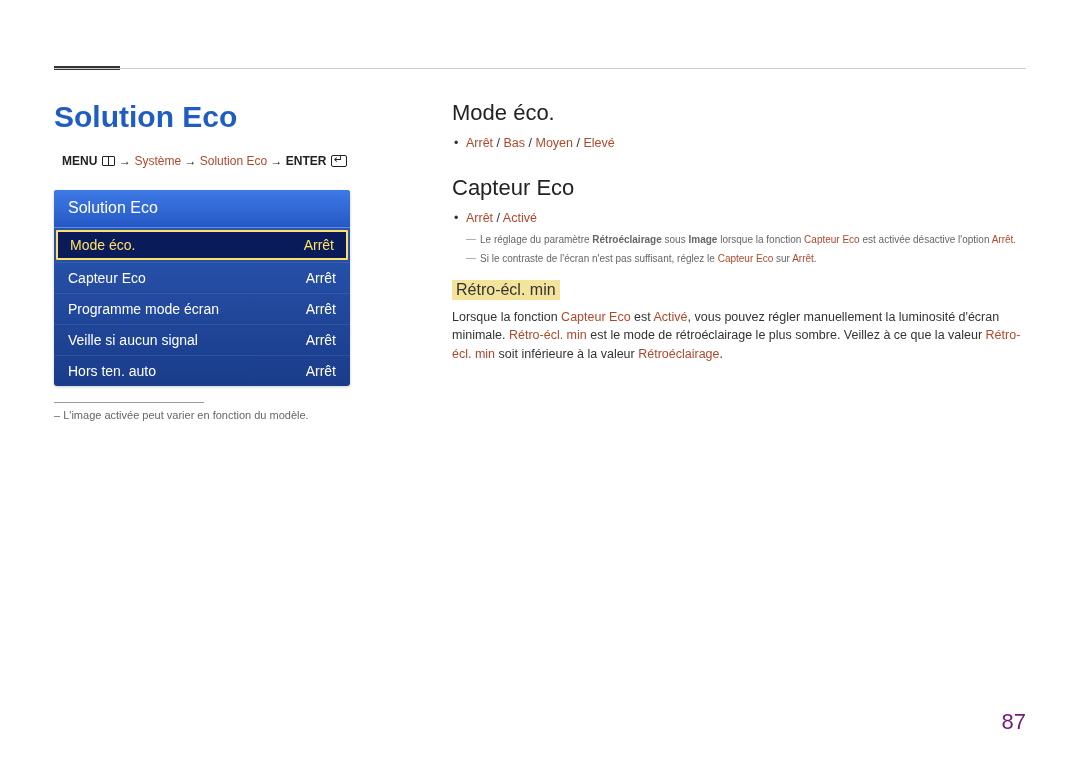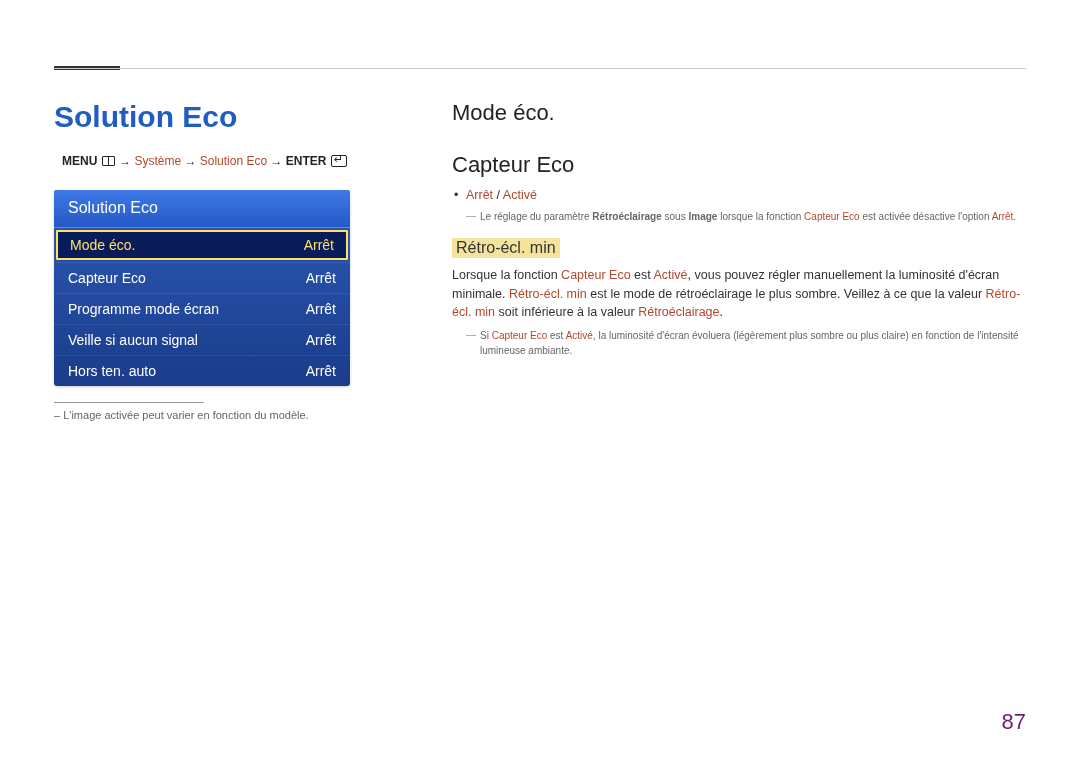--- a/index.html
+++ b/index.html
@@ -239,35 +239,41 @@
       </div>
   </div>
 
   <div class="footnote-rule"></div>
   <div class="left-note">– <span>L'image activée peut varier en fonction du modèle.</span></div>
 </div>
 
 <div class="right-col">
 
   <div class="section-h">Mode éco.</div>
+  <div class="bullet-row">
+    <span class="orange">Arrêt</span> /
+    <span class="orange">Bas</span> /
+    <span class="orange">Moyen</span> /
+    <span class="orange">Elevé</span>
+  </div>
 
   <div class="block-gap"></div>
 
   <div class="section-h">Capteur Eco</div>
   <div class="bullet-row">
     <span class="orange">Arrêt</span> /
     <span class="orange">Activé</span>
   </div>
   <div class="subnote">
     <span>Le réglage du paramètre </span><b>Rétroéclairage</b><span> sous </span><b>Image</b><span> lorsque la fonction </span><span class="orange">Capteur Eco</span><span> est activée désactive l'option </span><span class="orange">Arrêt</span><span>.</span>
   </div>
+  <div class="subnote">
+    <span>Si le contraste de l'écran n'est pas suffisant, réglez le </span><span class="orange">Capteur Eco</span><span> sur </span><span class="orange">Arrêt</span><span>.</span>
+  </div>
 
   <div class="sub-h">Rétro-écl. min</div>
   <div class="body-text">
     <span>Lorsque la fonction </span><span class="orange">Capteur Eco</span><span> est </span><span class="orange">Activé</span><span>, vous pouvez régler manuellement la luminosité d'écran minimale. </span><span class="orange">Rétro-écl. min</span><span> est le mode de rétroéclairage le plus sombre. Veillez à ce que la valeur </span><span class="orange">Rétro-écl. min</span><span> soit inférieure à la valeur </span><span class="orange">Rétroéclairage</span><span>.</span>
   </div>
-  <div class="subnote">
-    <span>Si </span><span class="orange">Capteur Eco</span><span> est </span><span class="orange">Activé</span><span>, la luminosité d'écran évoluera (légèrement plus sombre ou plus claire) en fonction de l'intensité lumineuse ambiante.</span>
-  </div>
 
 </div>
 
 <div class="pagenum">87</div>
 
 </body></html>

